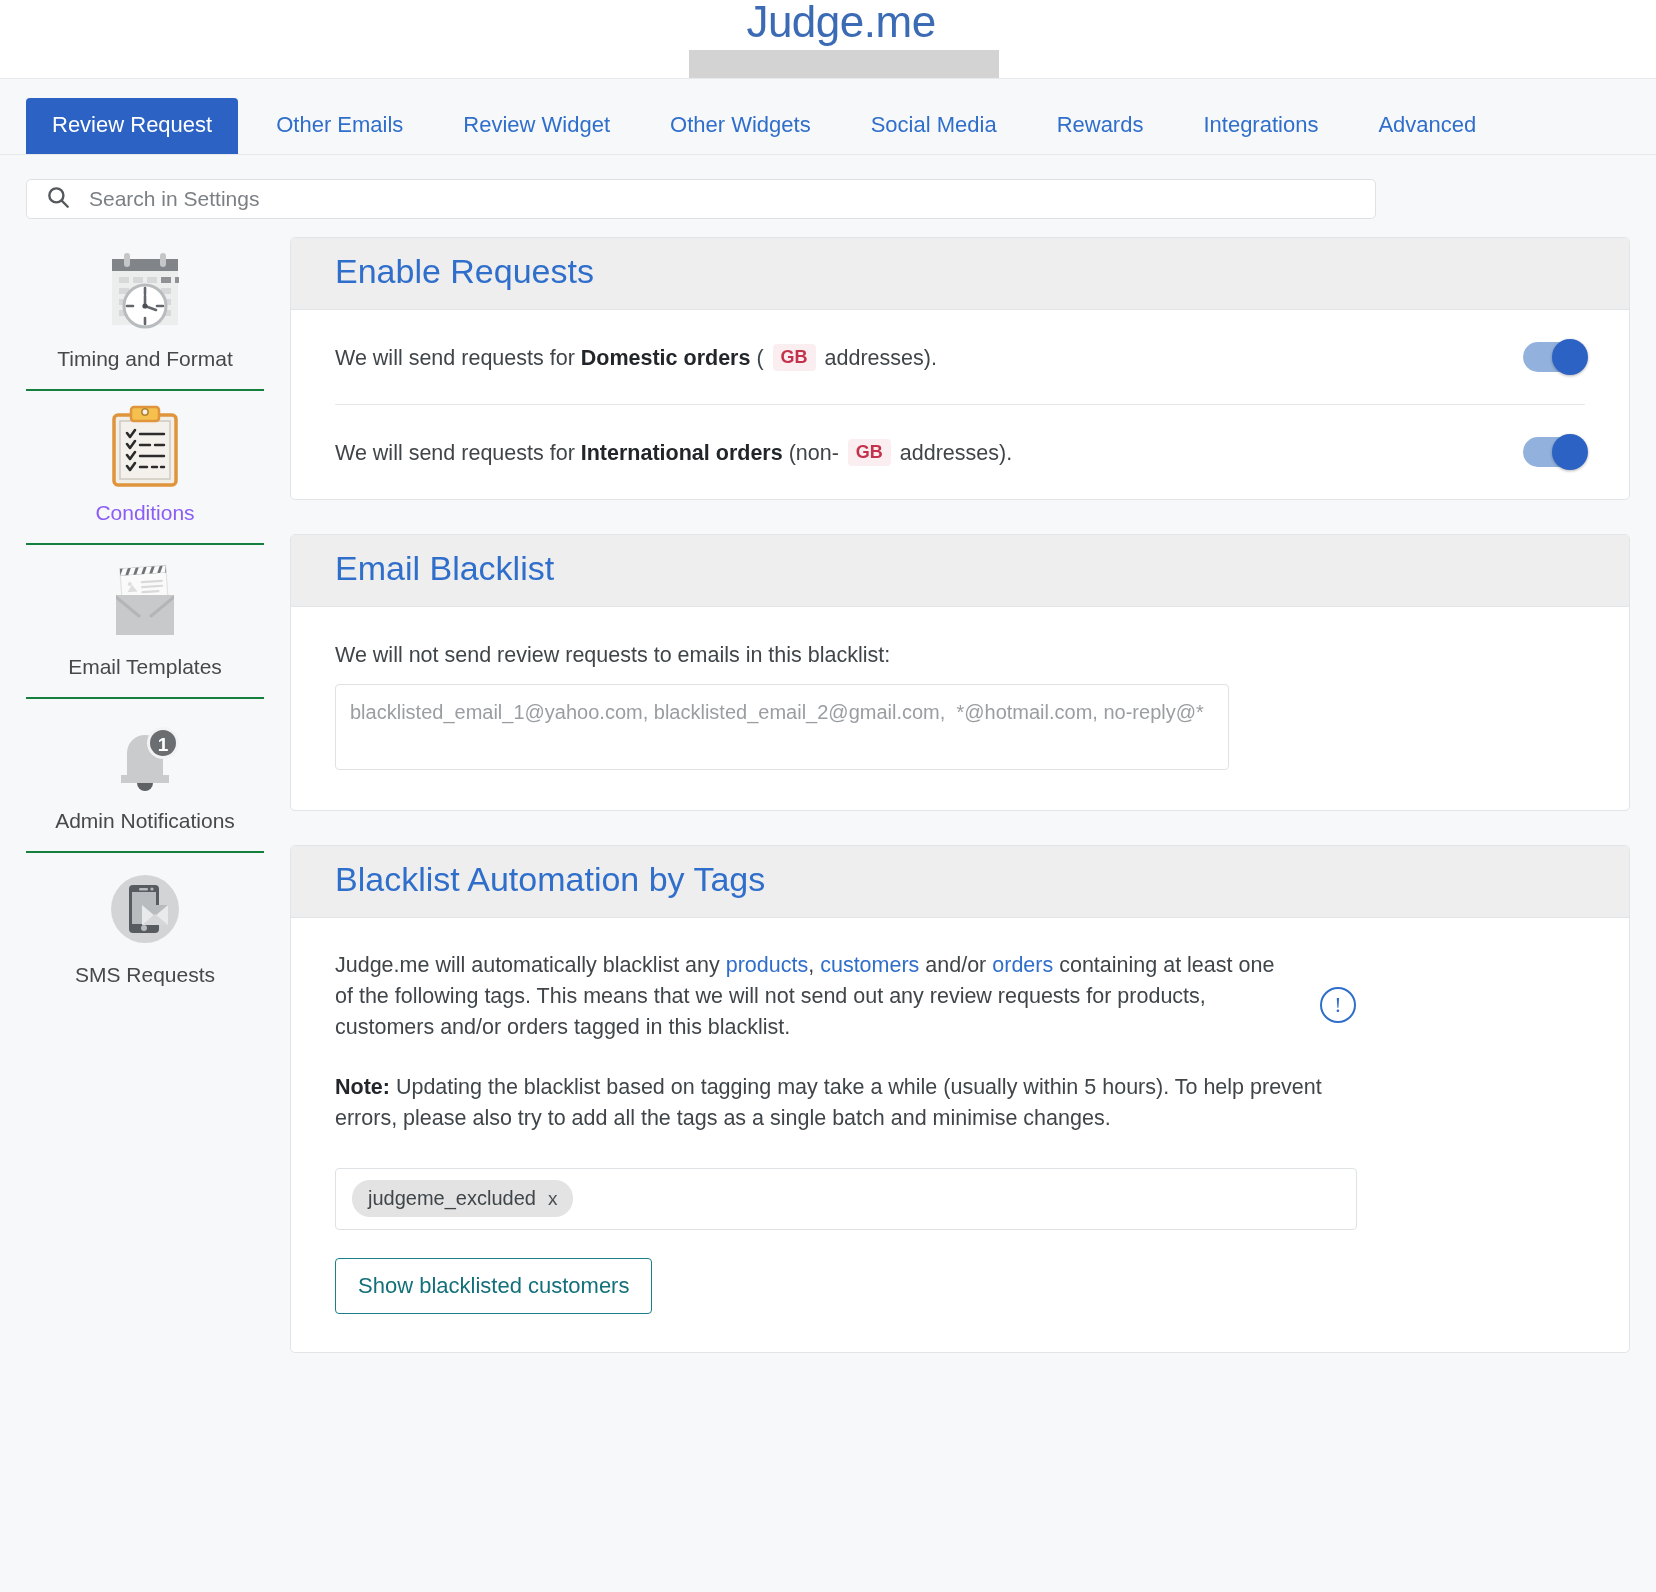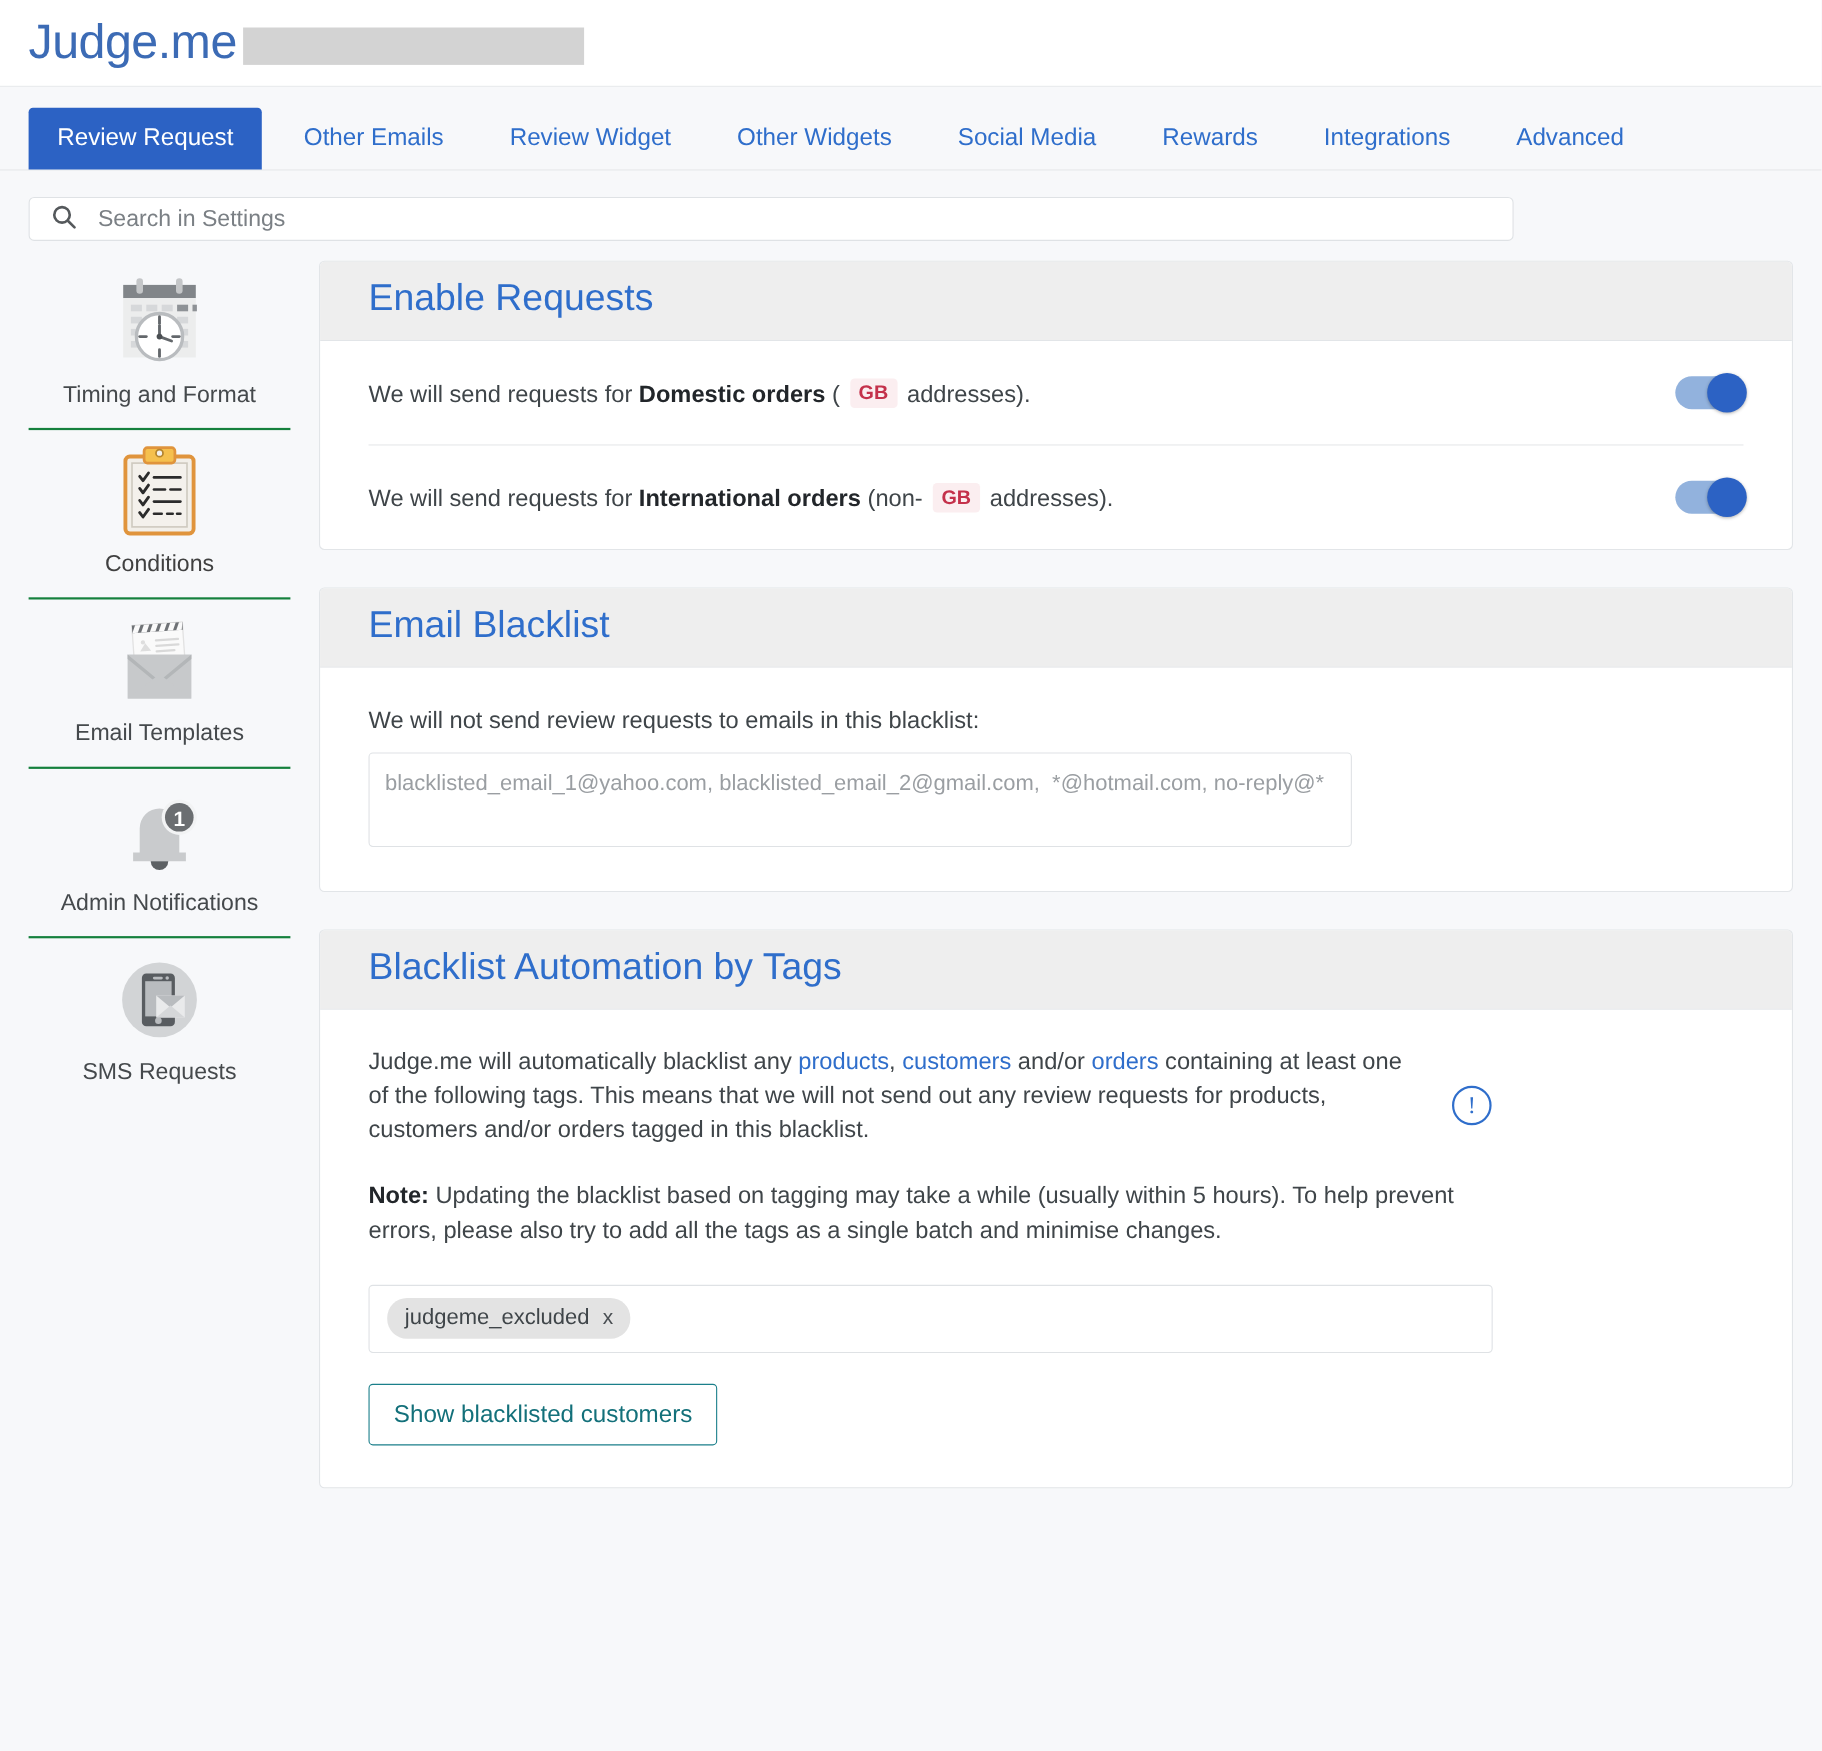--- a/index.html
+++ b/index.html
@@ -14,20 +14,21 @@
   }
 
   
   .topbar {
     height: 79px;
     background: #ffffff;
     border-bottom: 1px solid #e6e8ea;
     display: flex;
     align-items: center;
     padding-left: 26px;
+    flex-direction: column;
   }
   .logo {
     font-size: 44px;
     letter-spacing: -0.5px;
     color: #3c6bb5;
     font-weight: 400;
     line-height: 1;
   }
   .redacted {
     width: 310px;
@@ -99,21 +100,21 @@
   }
   .side-item:last-child { border-bottom: 0; }
   .side-icon {
     height: 84px;
     display: flex;
     align-items: center;
     justify-content: center;
     margin-bottom: 12px;
   }
   .side-label { font-size: 21px; color: #45494c; }
-  .side-item.active .side-label { color: #404040; }
+  .side-item.active .side-label { color: #8b5cf6; }
 
   
   .content { flex: 1; margin-left: 26px; }
   .card {
     background: #ffffff;
     border: 1px solid #e2e5e8;
     border-radius: 5px;
     margin-bottom: 34px;
   }
   .card-head {

